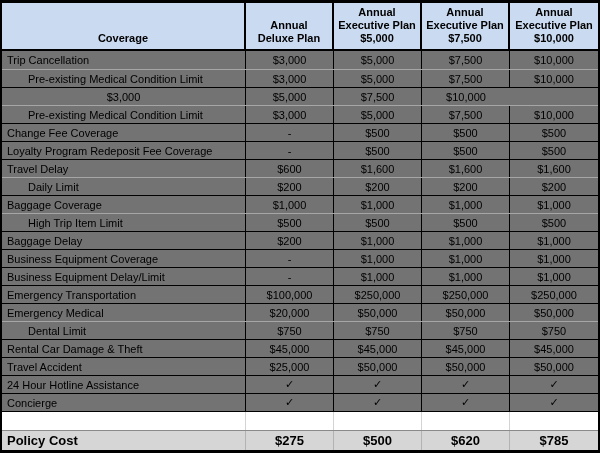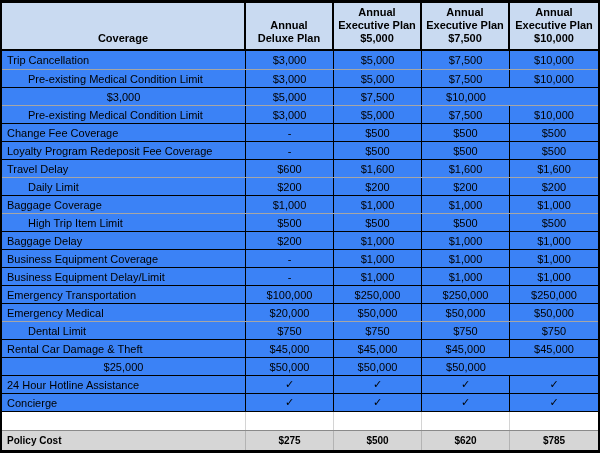--- a/index.html
+++ b/index.html
@@ -44,21 +44,21 @@
     padding-bottom: 4px;
   }
   .header-cell:last-child { border-right: none; }
   
   .row {
     display: grid;
     grid-template-columns: 244px 88px 88px 88px 88px;
     height: 18px;
     box-sizing: border-box;
     border-top: 1px solid #000;
-    background: #3b82f6;
+    background: #737373;
   }
   .row.first { border-top: none; }
   .row.sub { border-top: 1px solid #a6a6a6; }
   .cell {
     box-sizing: border-box;
     border-right: 1px solid #000;
     font-size: 11px;
     display: flex;
     align-items: center;
     overflow: hidden;
@@ -76,21 +76,21 @@
   }
   .empty-row .cell { border-right: 1px solid #d4d4d4; }
   .empty-row .cell:last-child { border-right: none; }
   
   .policy-row {
     height: 20px;
     border-top: 1px solid #8a8a8a;
     background: #d6d6d6;
     font-weight: bold;
   }
-  .policy-row .cell { border-right: 1px solid #b3b3b3; font-size: 10px; }
+  .policy-row .cell { border-right: 1px solid #b3b3b3; font-size: 13px; }
   .policy-row .cell:last-child { border-right: none; }
 </style>
 </head>
 <body>
 
 <div class="table-wrap">
 
   <div class="grid-row header-row">
     <div class="header-cell">
       <div>Coverage</div>
@@ -230,20 +230,21 @@
         <div class="cell val">$750</div>
       </div>
       <div class="row">
         <div class="cell label">Rental Car Damage &amp; Theft</div>
         <div class="cell val">$45,000</div>
         <div class="cell val">$45,000</div>
         <div class="cell val">$45,000</div>
         <div class="cell val">$45,000</div>
       </div>
       <div class="row">
+        <div class="cell label">Travel Accident</div>
         <div class="cell val">$25,000</div>
         <div class="cell val">$50,000</div>
         <div class="cell val">$50,000</div>
         <div class="cell val">$50,000</div>
       </div>
       <div class="row">
         <div class="cell label">24 Hour Hotline Assistance</div>
         <div class="cell val">✓</div>
         <div class="cell val">✓</div>
         <div class="cell val">✓</div>

